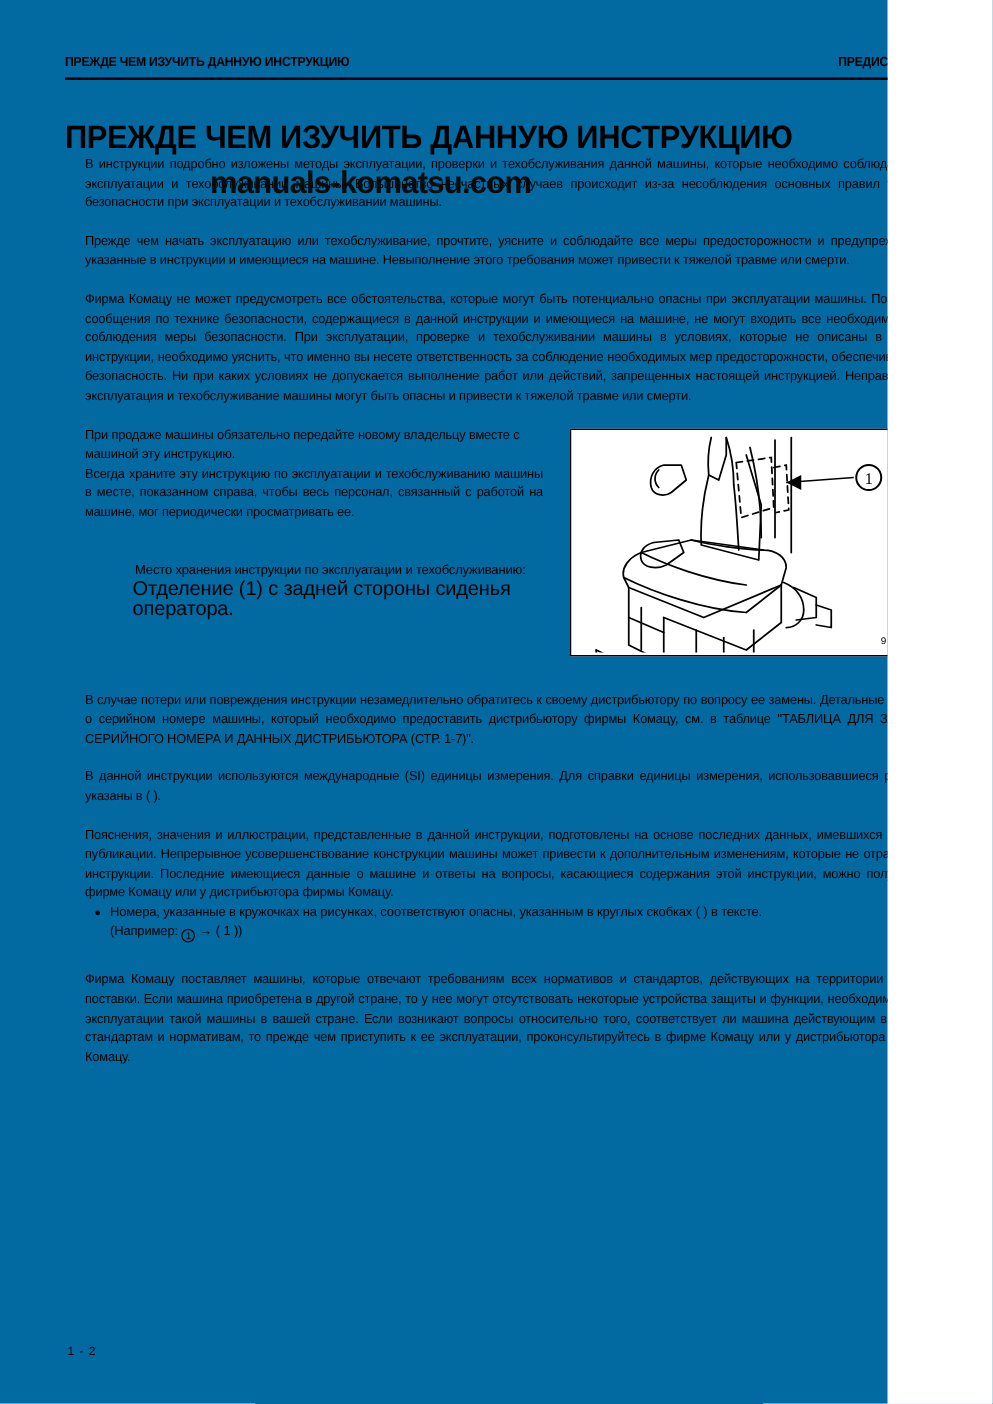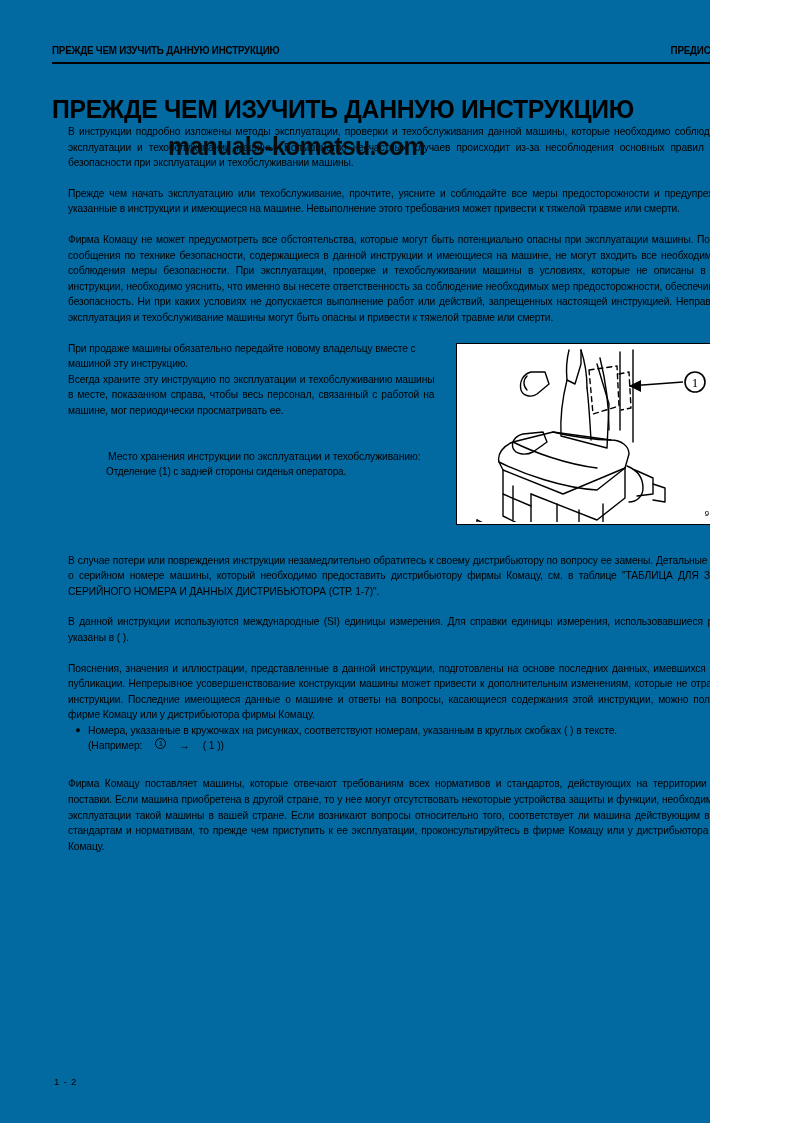--- a/index.html
+++ b/index.html
@@ -116,21 +116,21 @@
   .narrow { width: 392px; }
 
   .storage-label {
     font-size: 10.4px;
     line-height: 15.6px;
     margin: 0;
     letter-spacing: -0.12px;
     padding-left: 40px;
   }
   .storage-value {
-    font-size: 10px;
+    font-size: 16px;
     line-height: 15.6px;
     margin: 0;
     padding-left: 38px;
     letter-spacing: -0.12px;
   }
 
   
   .bullet-row {
     display: flex;
     font-size: 10.4px;
@@ -145,22 +145,22 @@
     font-size: 9px;
     line-height: 15.6px;
   }
   .bullet-text { flex: 1 1 auto; }
   .bullet-sub {
     padding-left: 20px;
     font-size: 10.4px;
     line-height: 16px;
     letter-spacing: -0.12px;
     display: flex;
-    align-items: flex-start;
-    gap: 13px;
+    align-items: flex-end;
+    gap: 3px;
   }
   .circ-num {
     display: inline-flex;
     align-items: center;
     justify-content: center;
     width: 11px;
     height: 11px;
     border: 1px solid #000;
     border-radius: 50%;
     font-size: 7.6px;
@@ -284,21 +284,21 @@
     <div class="gap-lg"></div>
 
     <p class="para">В случае потери или повреждения инструкции незамедлительно обратитесь к своему дистрибьютору по вопросу ее замены. Детальные данные о серийном номере машины, который необходимо предоставить дистрибьютору фирмы Комацу, см. в таблице "ТАБЛИЦА ДЛЯ ЗАПИСИ СЕРИЙНОГО НОМЕРА И ДАННЫХ ДИСТРИБЬЮТОРА (СТР. 1-7)".</p>
 
     <p class="para">В данной инструкции используются международные (SI) единицы измерения. Для справки единицы измерения, использовавшиеся раньше, указаны в ( ).</p>
 
     <p class="para tight">Пояснения, значения и иллюстрации, представленные в данной инструкции, подготовлены на основе последних данных, имевшихся на дату публикации. Непрерывное усовершенствование конструкции машины может привести к дополнительным изменениям, которые не отражены в инструкции. Последние имеющиеся данные о машине и ответы на вопросы, касающиеся содержания этой инструкции, можно получить в фирме Комацу или у дистрибьютора фирмы Комацу.</p>
 
     <div class="bullet-row">
       <div class="bullet-dot">●</div>
-      <div class="bullet-text">Номера, указанные в кружочках на рисунках, соответствуют номерам, указанным в круглых скобках ( ) в тексте.</div>
+      <div class="bullet-text">Номера, указанные в кружочках на рисунках, соответствуют опасны, указанным в круглых скобках ( ) в тексте.</div>
     </div>
     <div class="bullet-sub">
       <span>(Например:</span>
       <span class="circ-num">1</span>
       <span>→</span>
       <span>( 1 ))</span>
     </div>
 
     <div class="gap-lg"></div>
 

